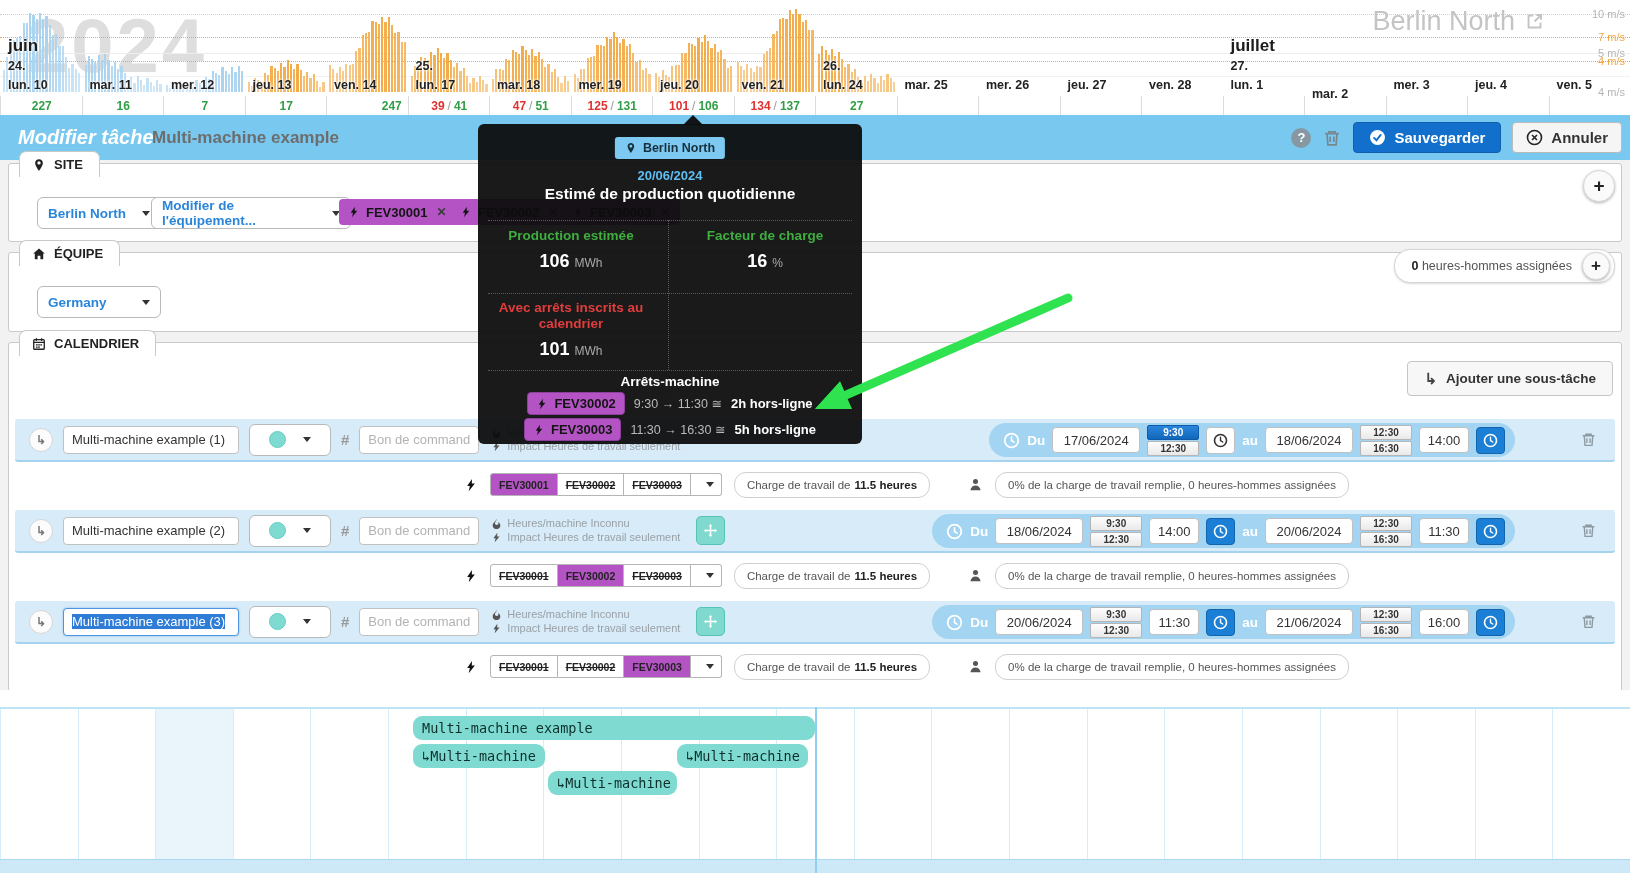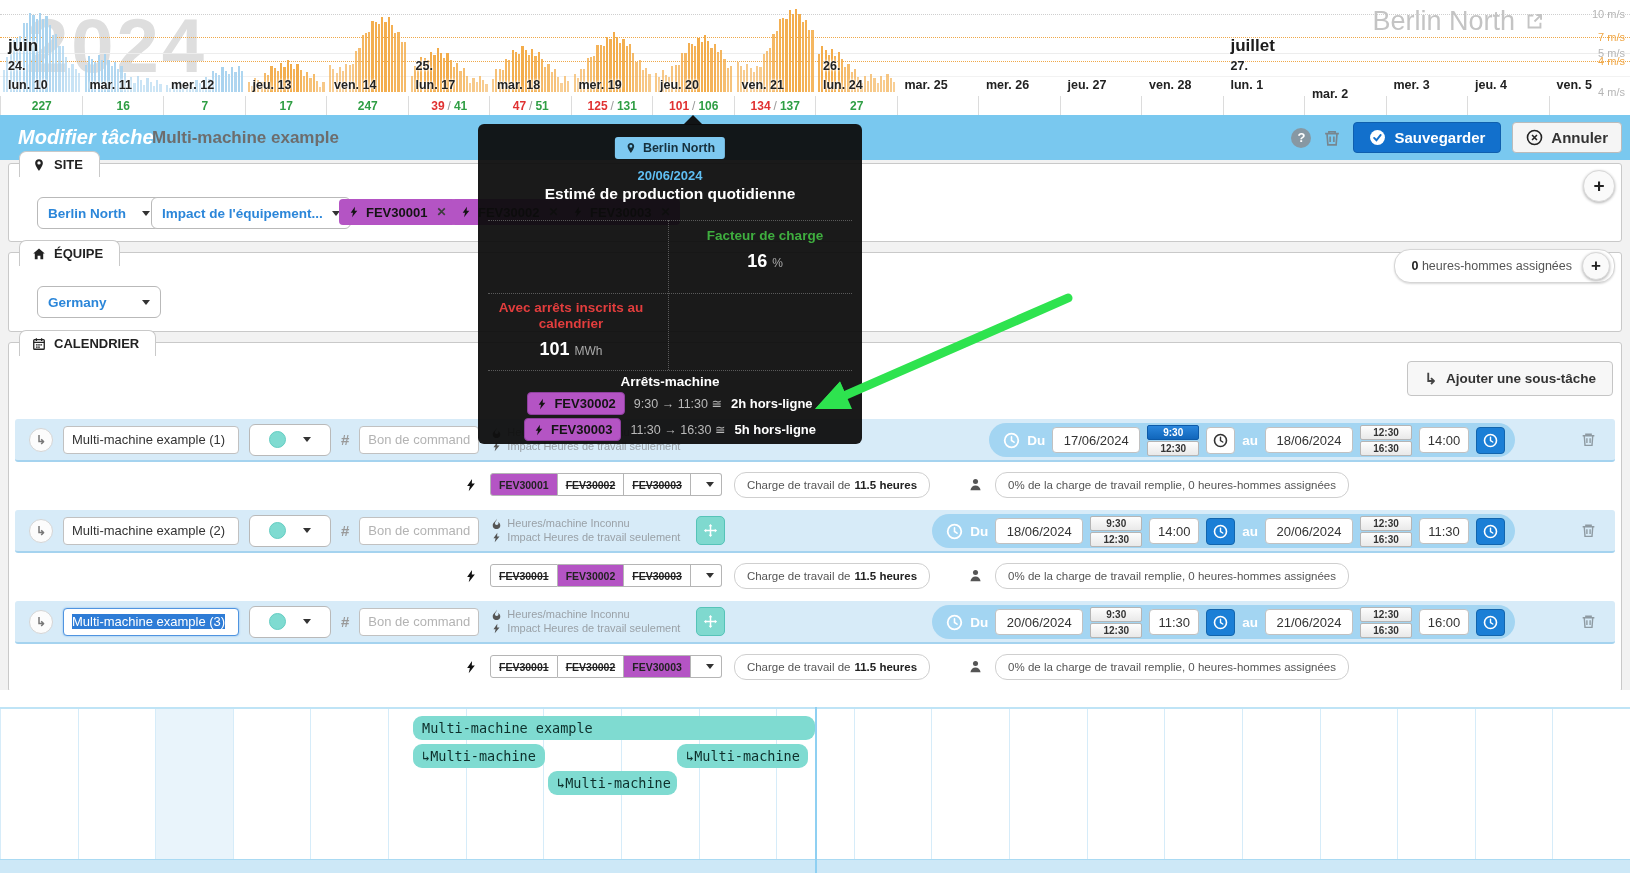--- a/index.html
+++ b/index.html
@@ -456,21 +456,21 @@
         </div>
         <div class="dlab" style="left: 171px; top: 78px;">mer. 12</div>
         <div class="vcell" style="left: 163px; width: 81.5px;">
           <span class="vgreen">7</span>
         </div>
         <div class="dlab" style="left: 252.5px; top: 78px;">jeu. 13</div>
         <div class="vcell" style="left: 244.5px; width: 81.5px;">
           <span class="vgreen">17</span>
         </div>
         <div class="dlab" style="left: 334px; top: 78px;">ven. 14</div>
-        <div class="vcell" style="left: 326px; width: 81.5px;">
+        <div class="vcell" style="left: 326px; width: 81.5px; padding-left: 24px;">
           <span class="vgreen">247</span>
         </div>
         <div class="dlab" style="left: 415.5px; top: 78px;">lun. 17</div>
         <div class="vcell" style="left: 407.5px; width: 81.5px;">
           <span class="vred">39</span>
           <span class="vsep">/</span>
           <span class="vgreen">41</span>
         </div>
         <div class="dlab" style="left: 497px; top: 78px;">mar. 18</div>
         <div class="vcell" style="left: 489px; width: 81.5px;">
@@ -560,21 +560,21 @@
       <svg class="ic" width="14" height="14">
           <use href="#i-pin"></use>
         </svg>
       <span>SITE</span>
     </div>
     <div class="dd" style="left:28px;width:102px">
       <span>Berlin North</span>
         <span class="caret"></span>
     </div>
     <div class="dd" style="left:142px;width:178px">
-      <span>Impact de l'équipement...</span>
+      <span>Modifier de l'équipement...</span>
         <span class="caret"></span>
     </div>
     <div class="ptag" style="left:330px">
       <svg class="ic" width="12" height="12">
           <use href="#i-bolt"></use>
         </svg>
       <span>FEV30001</span>
         <span class="x">✕</span>
     </div>
     <div class="ptag" style="left:442px">
@@ -907,20 +907,24 @@
     <div class="tt-badge">
       <svg class="ic" width="12" height="12">
           <use href="#i-pin"></use>
         </svg>
       <span>Berlin North</span>
     </div>
     <div class="tt-date">20/06/2024</div>
     <div class="tt-title">Estimé de production quotidienne</div>
     <div class="tt-sep" style="top:96px"></div>
     <div class="tt-vsep"></div>
+    <div class="tt-cell" style="left:2px;top:104px">
+      <div class="tt-lab green">Production estimée</div>
+      <div class="tt-val"><b>106</b><span>MWh</span></div>
+    </div>
     <div class="tt-cell" style="left:196px;top:104px">
       <div class="tt-lab green">Facteur de charge</div>
       <div class="tt-val"><b>16</b><span>%</span></div>
     </div>
     <div class="tt-sep" style="top:169px"></div>
     <div class="tt-cell" style="left:2px;top:176px">
       <div class="tt-lab red">Avec arrêts inscrits au calendrier</div>
       <div class="tt-val"><b>101</b><span>MWh</span></div>
     </div>
     <div class="tt-sep" style="top:246px"></div>

